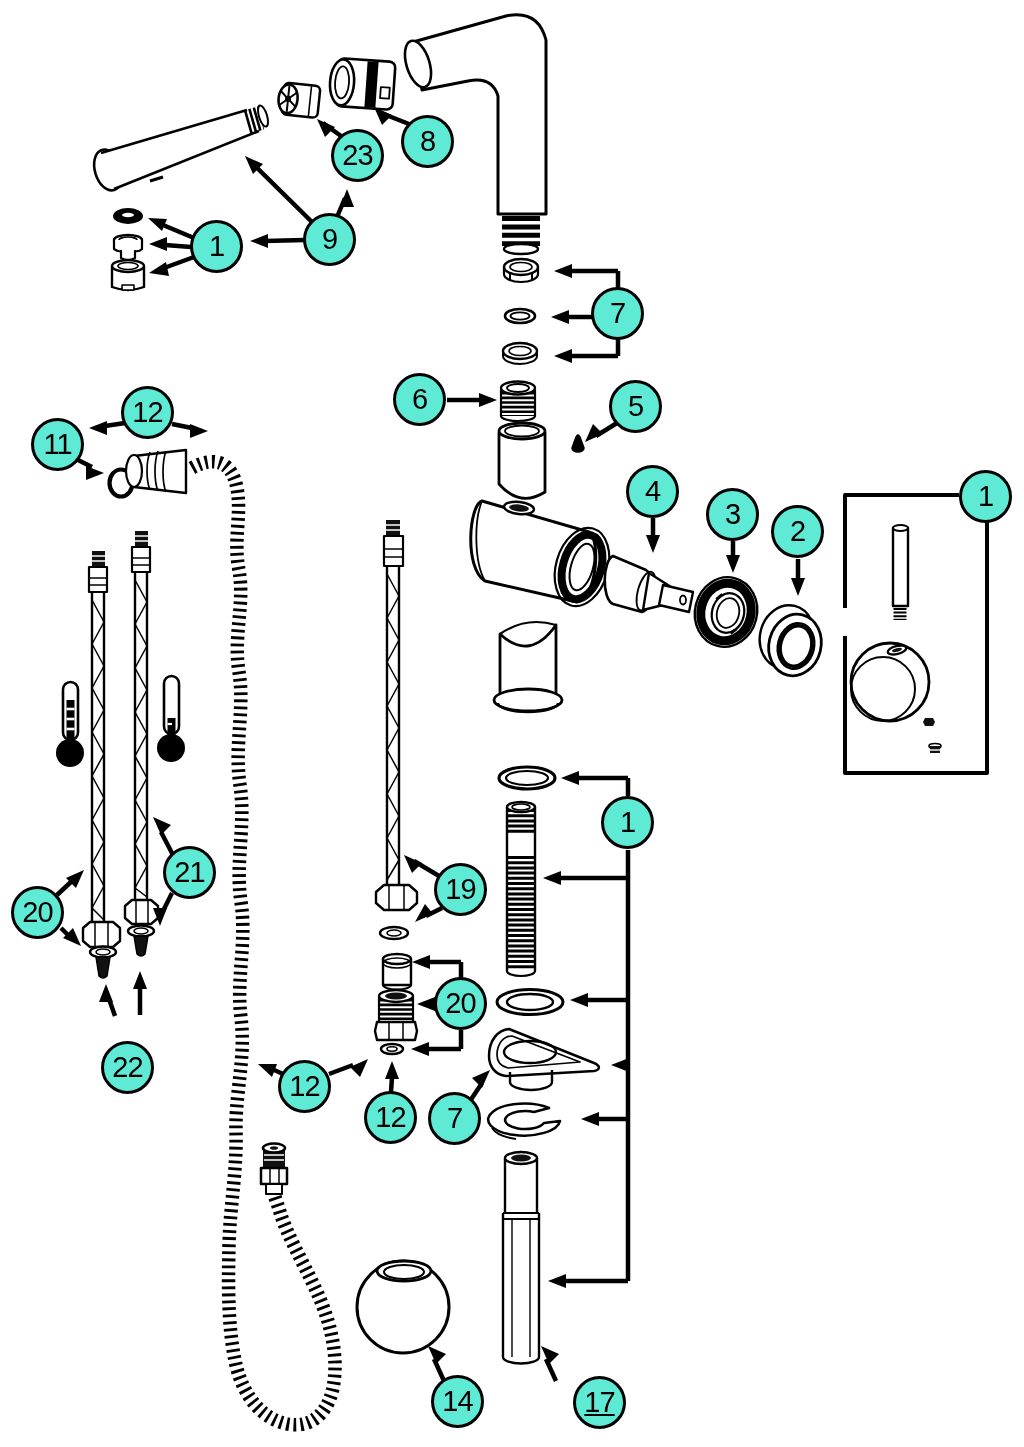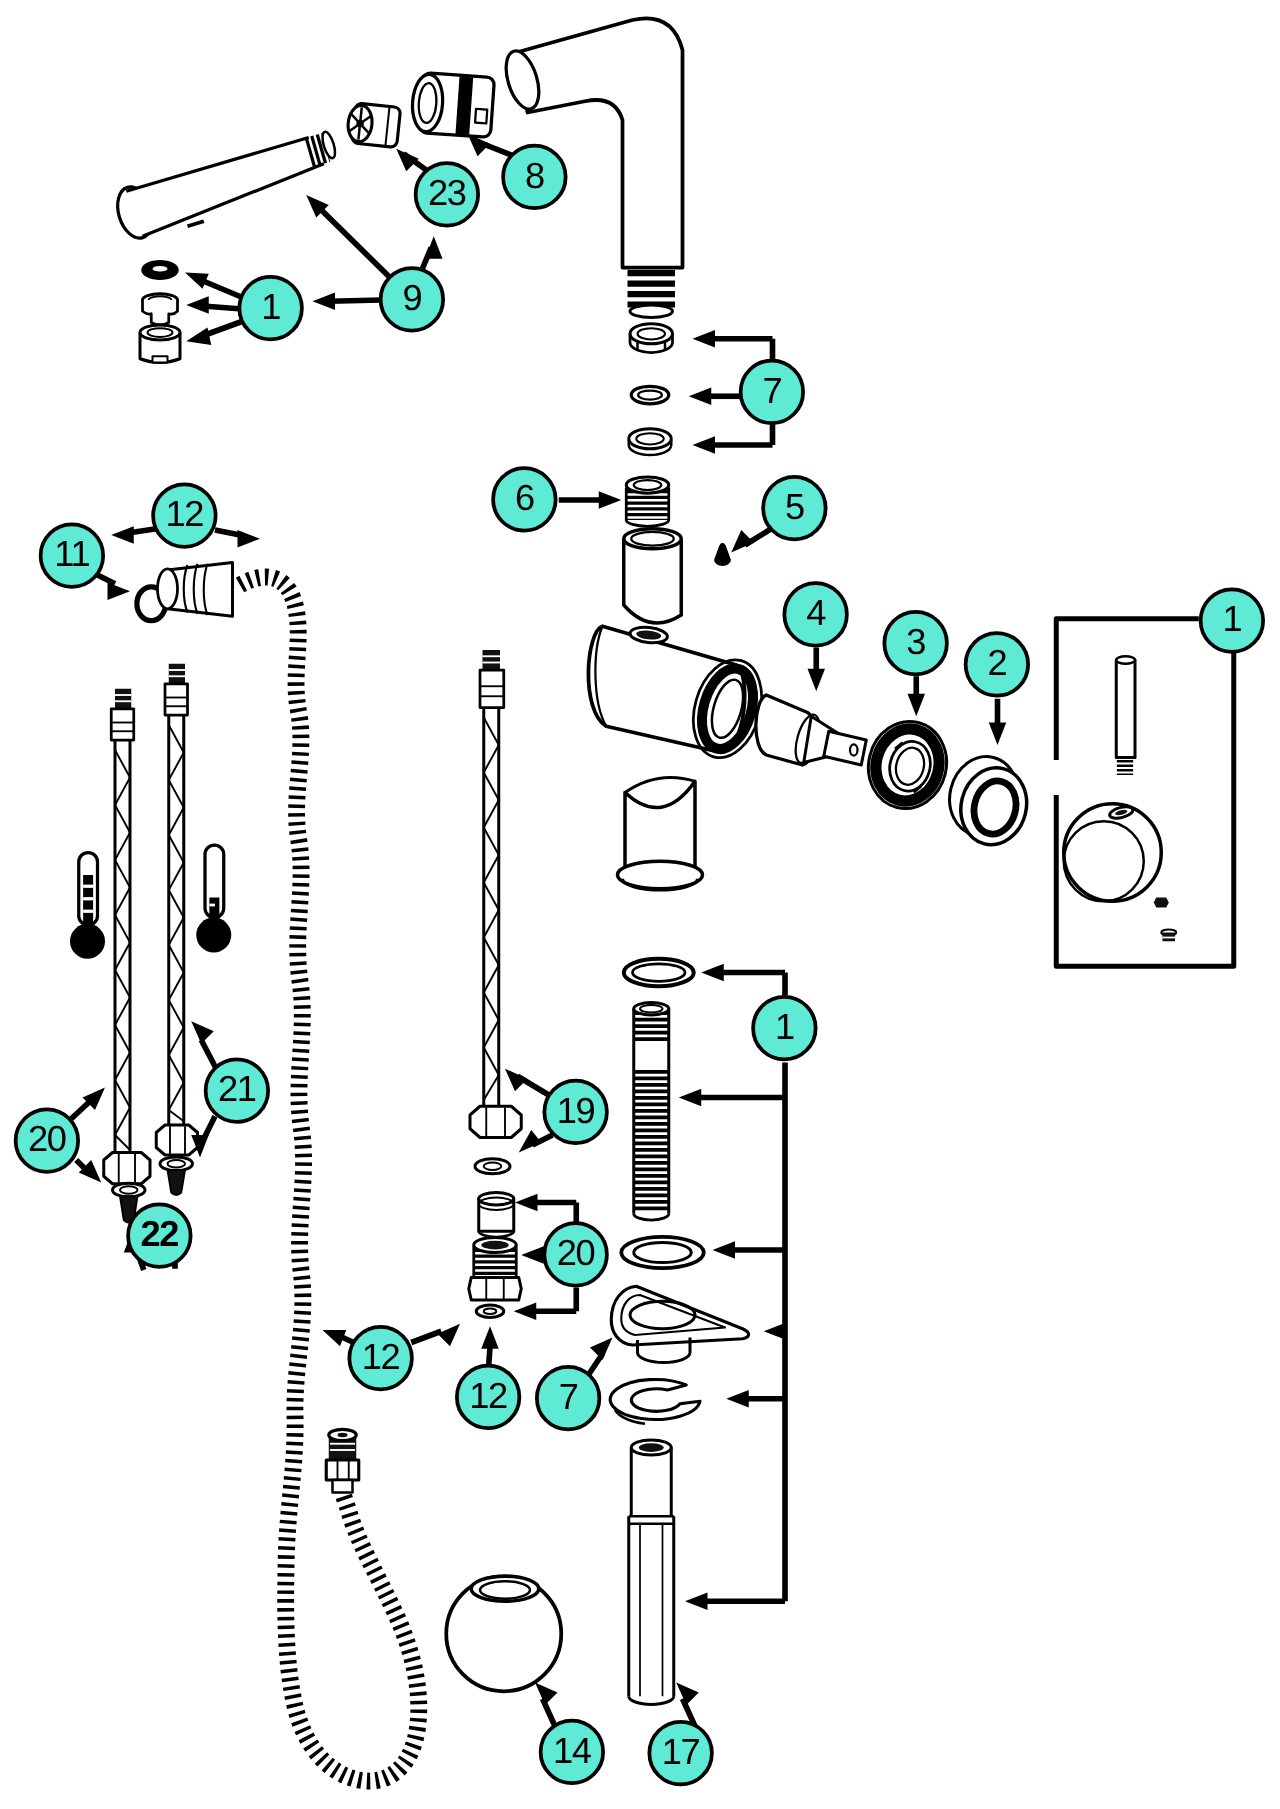--- a/index.html
+++ b/index.html
@@ -483,34 +483,34 @@
     </div>
   <div class="callout" style="left:431px;top:1375px;">
       <span>14</span>
     </div>
   <div class="callout" style="left:601px;top:796px;">
       <span>1</span>
     </div>
   <div class="callout" style="left:428px;top:1092px;">
       <span>7</span>
     </div>
-  <div class="callout" style="left:518px;top:1376px;">
+  <div class="callout" style="left:573px;top:1376px;text-decoration:underline;">
       <span>17</span>
     </div>
   <div class="callout" style="left:434px;top:863px;">
       <span>19</span>
     </div>
   <div class="callout" style="left:434px;top:977px;">
       <span>20</span>
     </div>
   <div class="callout" style="left:11px;top:886px;">
       <span>20</span>
     </div>
   <div class="callout" style="left:163px;top:846px;">
       <span>21</span>
     </div>
-  <div class="callout" style="left:101px;top:962px;font-weight:bold;">
+  <div class="callout" style="left:101px;top:1041px;">
       <span>22</span>
     </div>
   <div class="callout" style="left:331px;top:129px;">
       <span>23</span>
     </div>
 </div>
 
 </body></html>

